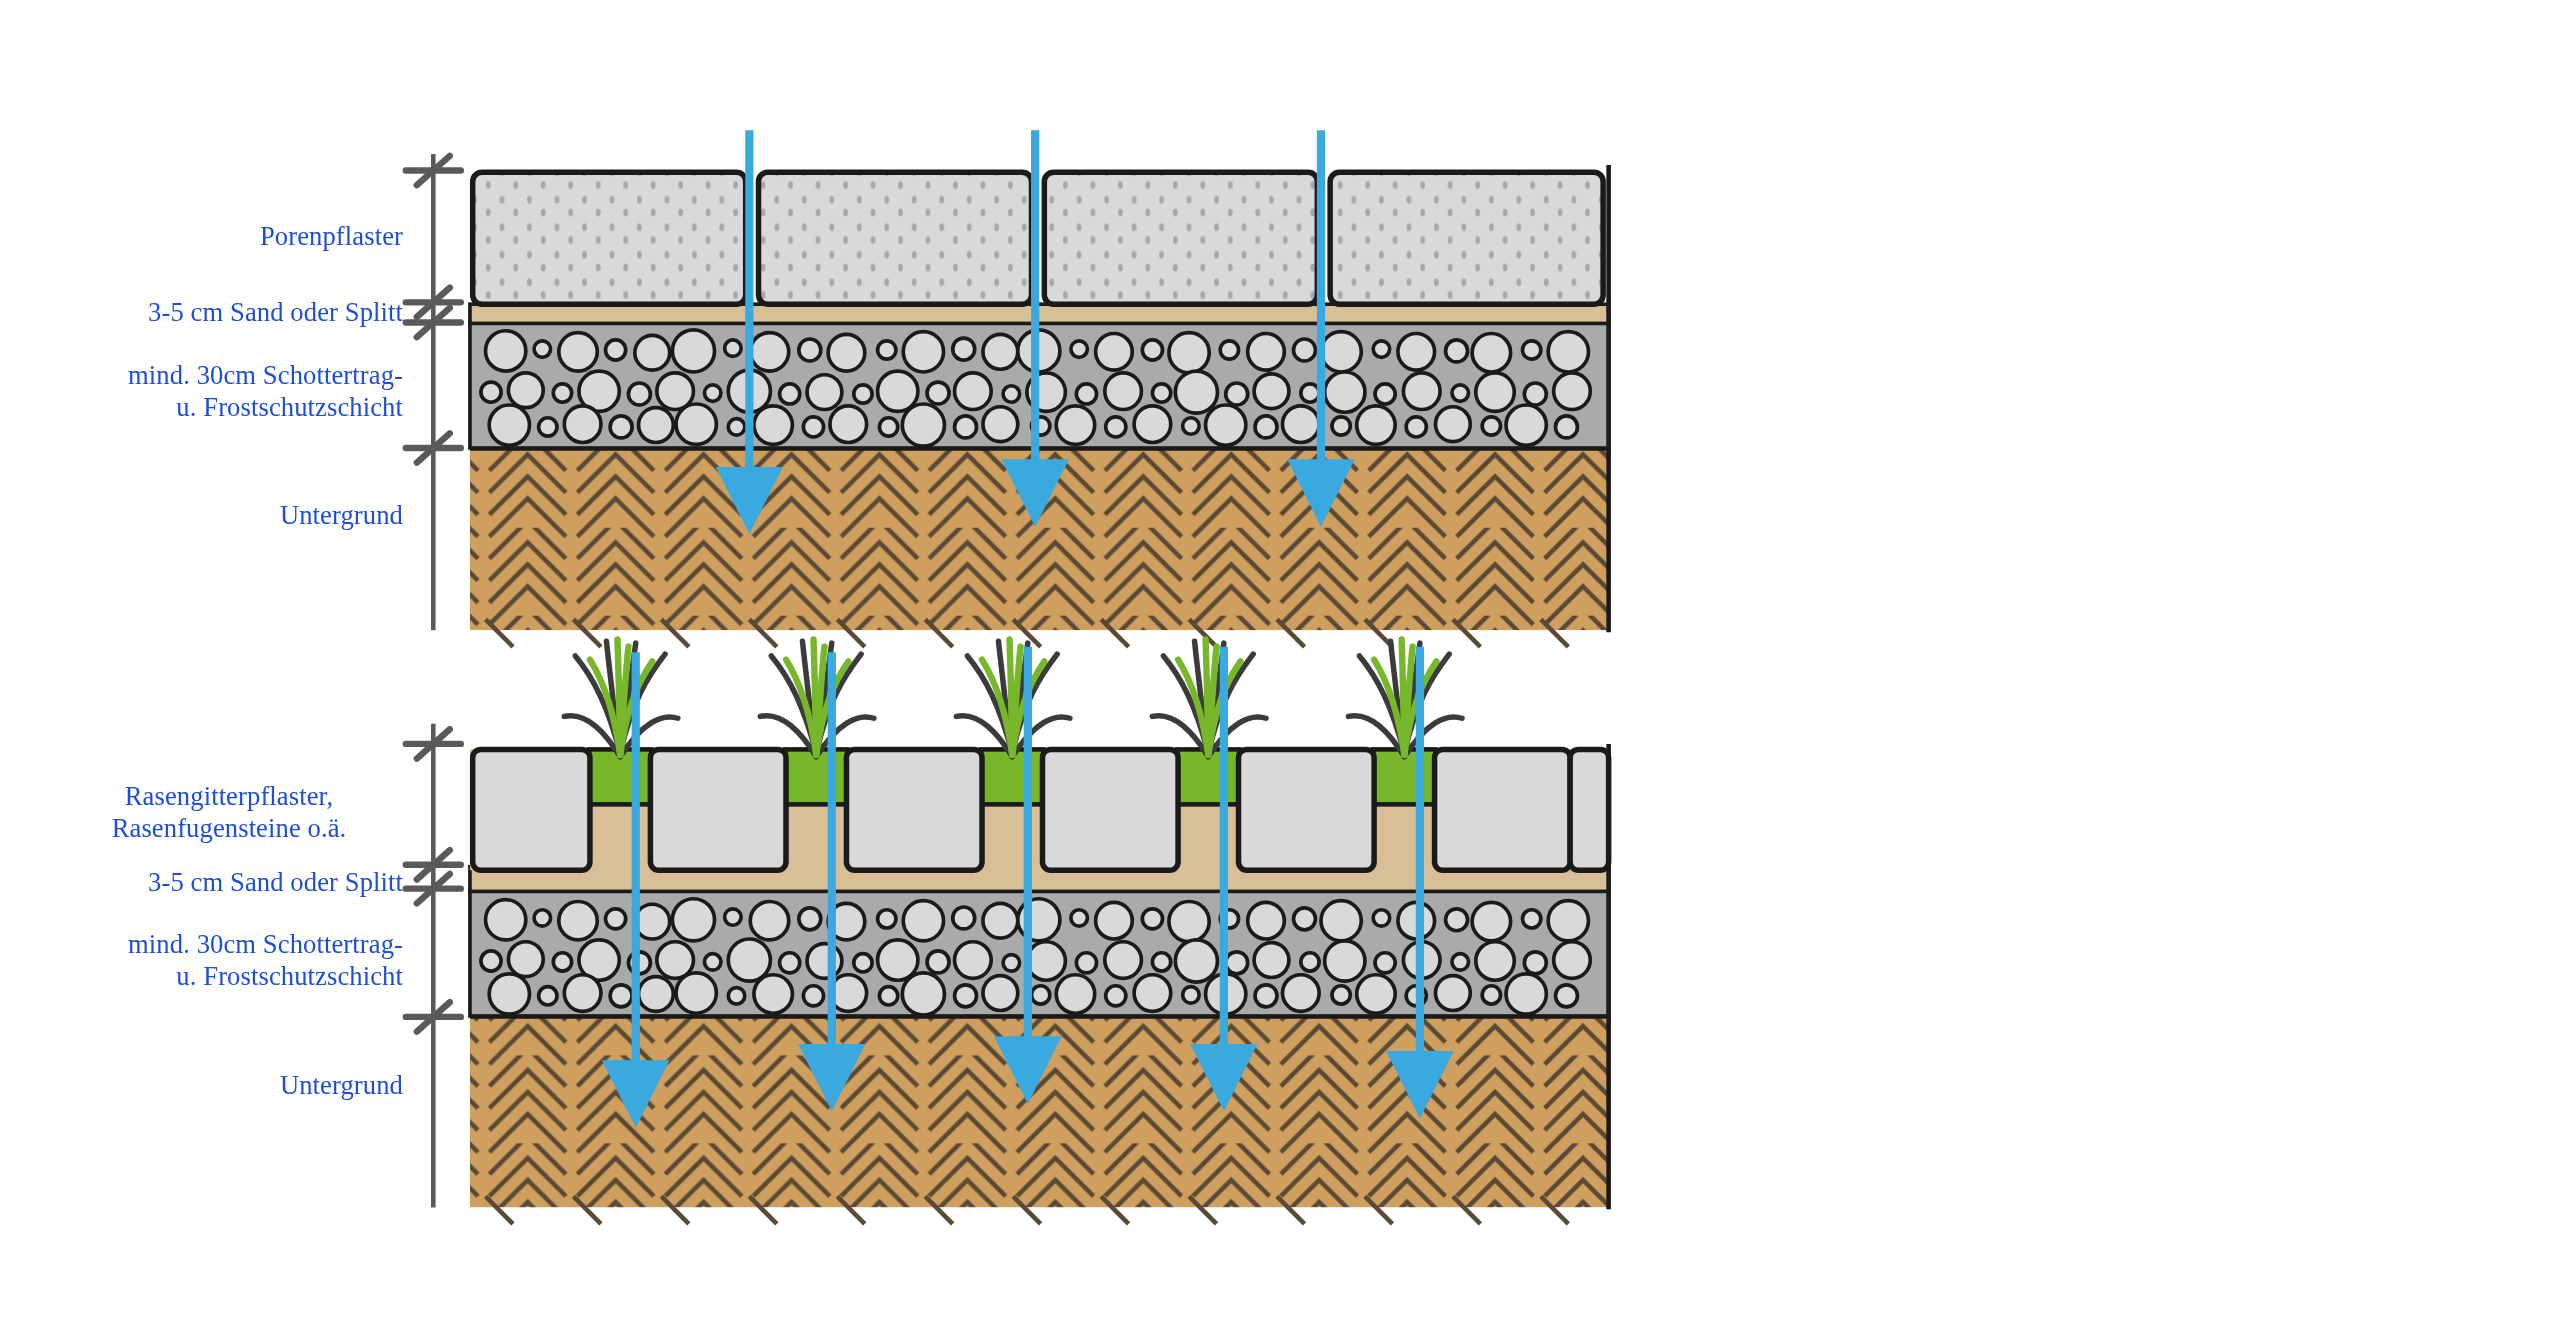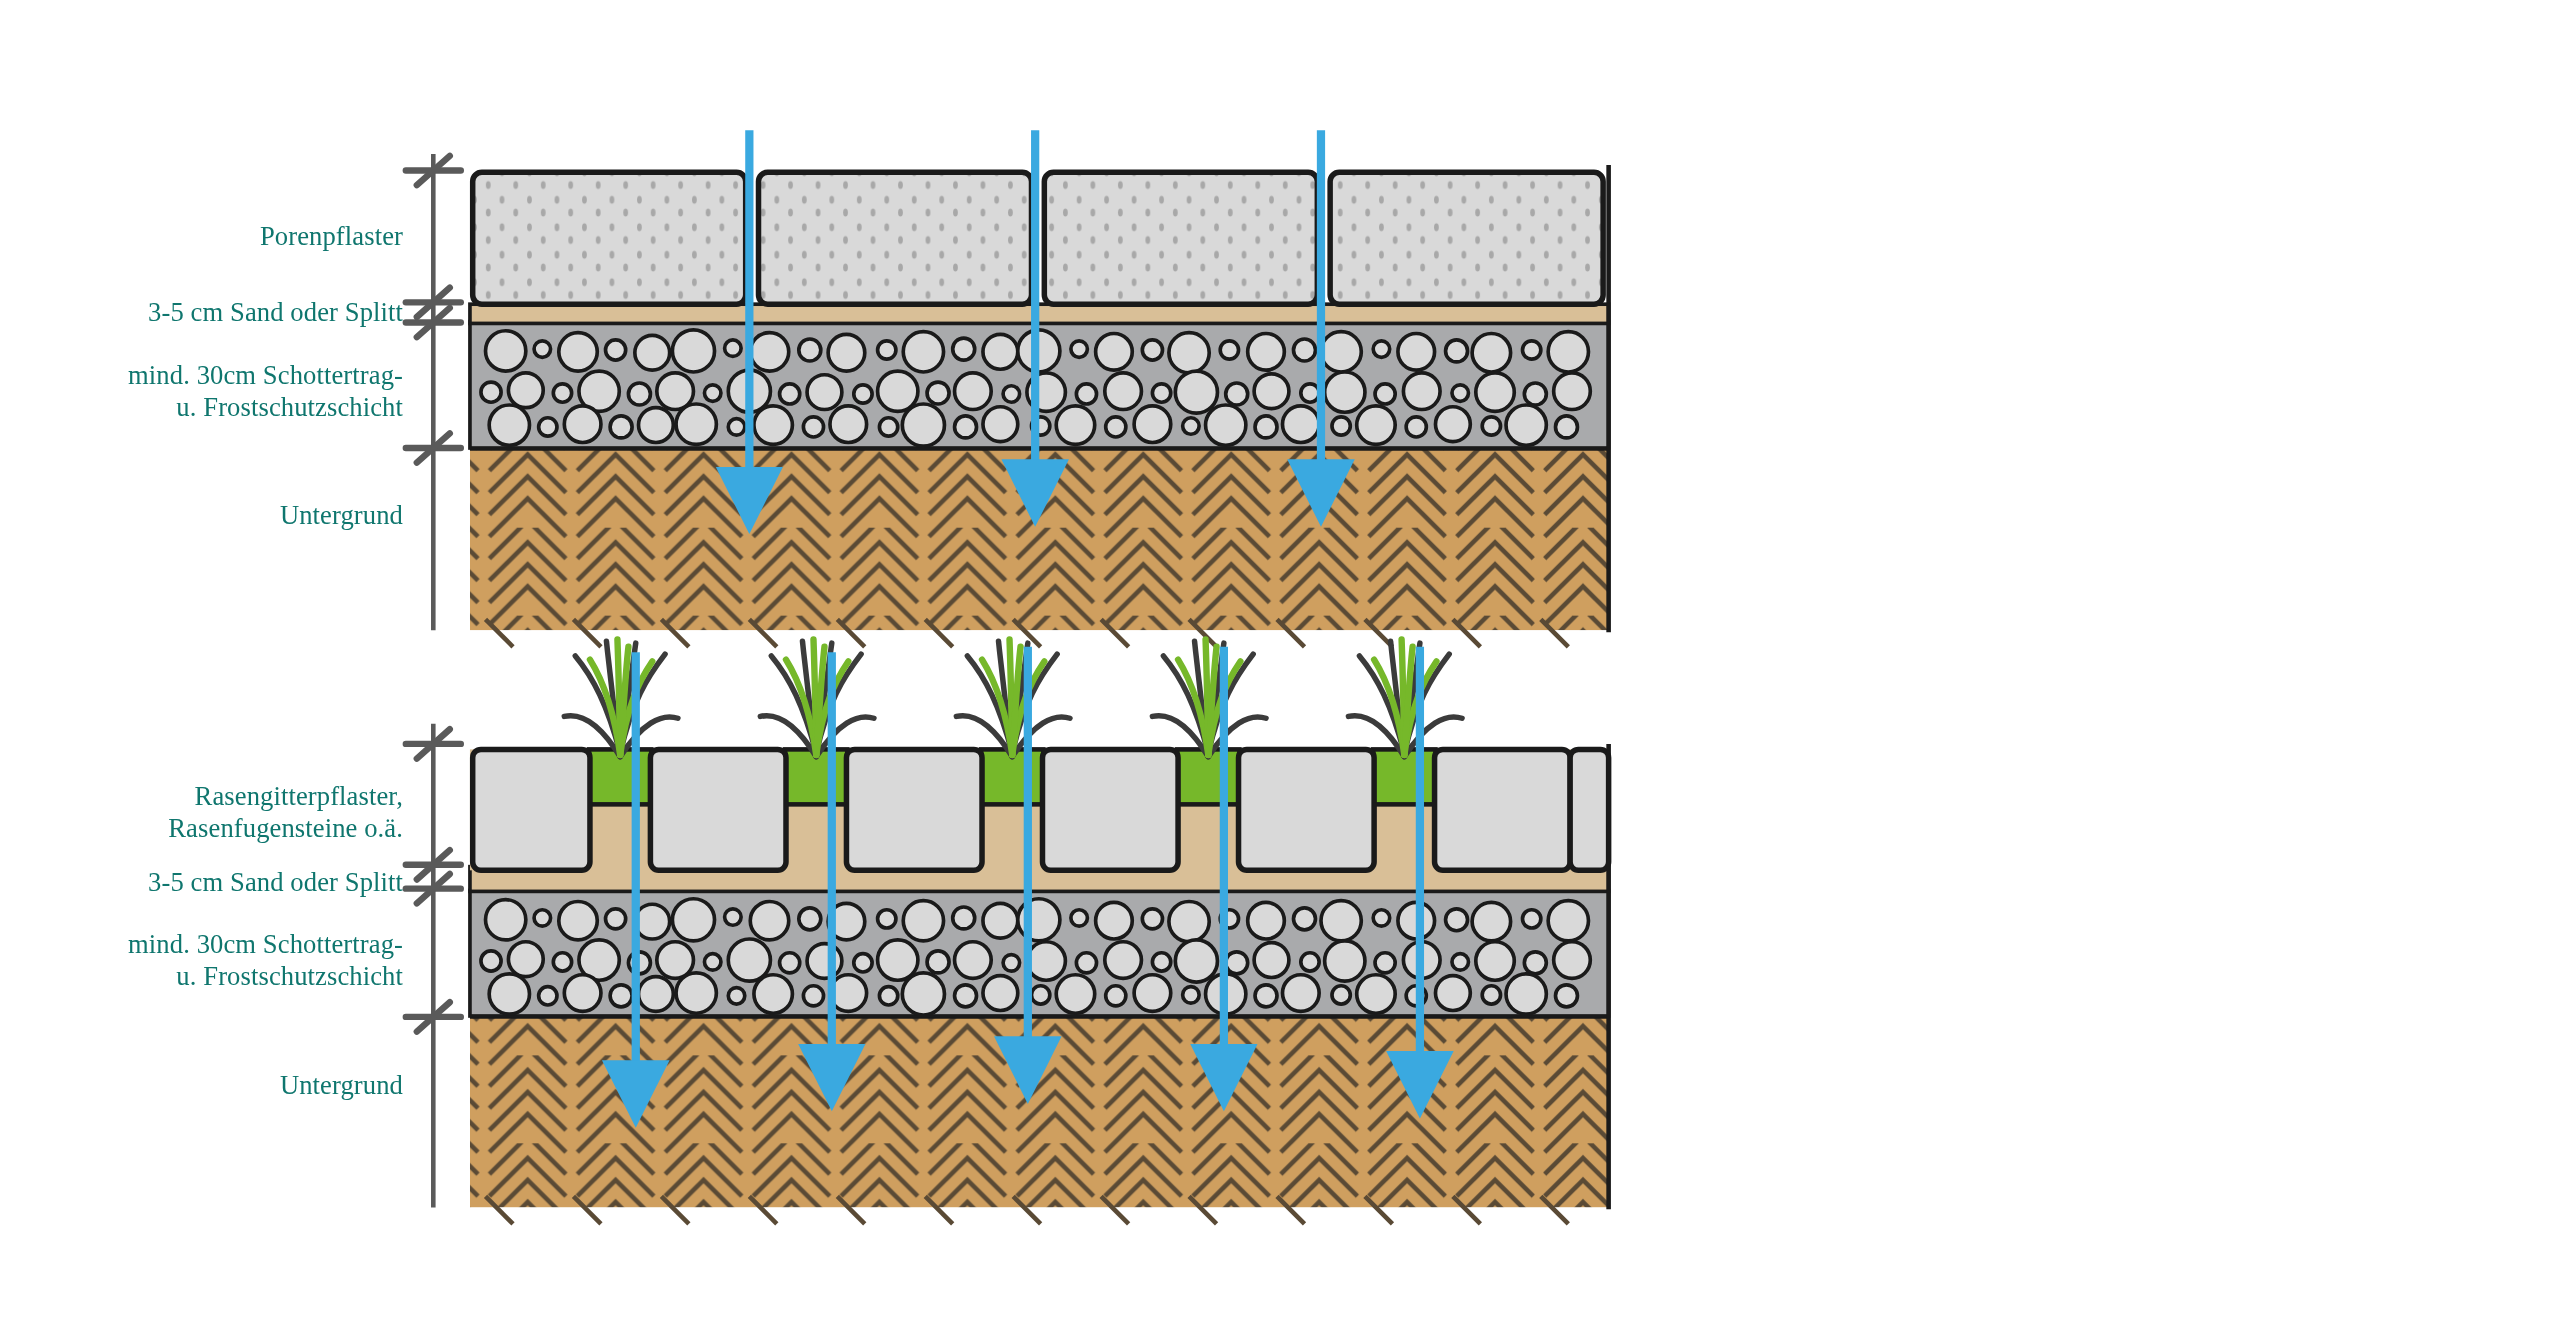--- a/index.html
+++ b/index.html
@@ -23,21 +23,21 @@
   svg.diagram {
     position: absolute;
     left: 0; top: 0;
     width: 2576px;
     height: 1322px;
   }
   .lbl {
     position: absolute;
     font-family: "Liberation Serif", "DejaVu Serif", serif;
     font-size: 26.6px;
-    color: #0f766e;
+    color: #1d4ed8;
     text-align: right;
     line-height: 1.22;
     white-space: pre-line;
     letter-spacing: 0.1px;
   }
 </style>
 </head>
 <body>
 
 <div id="stage">
@@ -482,21 +482,21 @@
 
   <div class="lbl" style="left:110px; top:220px; width:293px;">Porenpflaster</div>
 
   <div class="lbl" style="left:73px; top:296px; width:330px;">3-5 cm Sand oder Splitt</div>
 
   <div class="lbl" style="left:55px; top:359px; width:348px;">mind. 30cm Schottertrag-
 u. Frostschutzschicht</div>
 
   <div class="lbl" style="left:110px; top:499px; width:293px;">Untergrund</div>
 
-  <div class="lbl" style="left:55px; top:780px; width:348px;">Rasengitterpflaster,
+  <div class="lbl" style="left:55px; top:780px; width:348px;text-align:center;">Rasengitterpflaster,
 Rasenfugensteine o.ä.</div>
 
   <div class="lbl" style="left:73px; top:866px; width:330px;">3-5 cm Sand oder Splitt</div>
 
   <div class="lbl" style="left:55px; top:928px; width:348px;">mind. 30cm Schottertrag-
 u. Frostschutzschicht</div>
 
   <div class="lbl" style="left:110px; top:1069px; width:293px;">Untergrund</div>
 
 </div>

